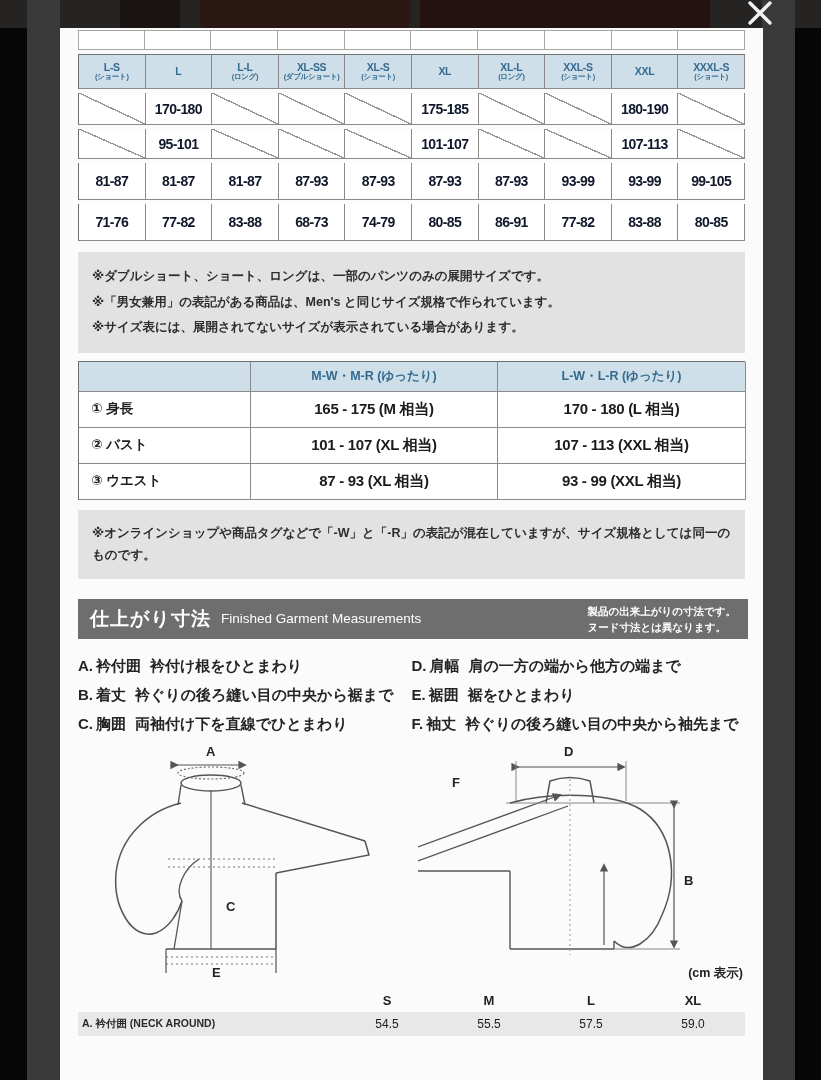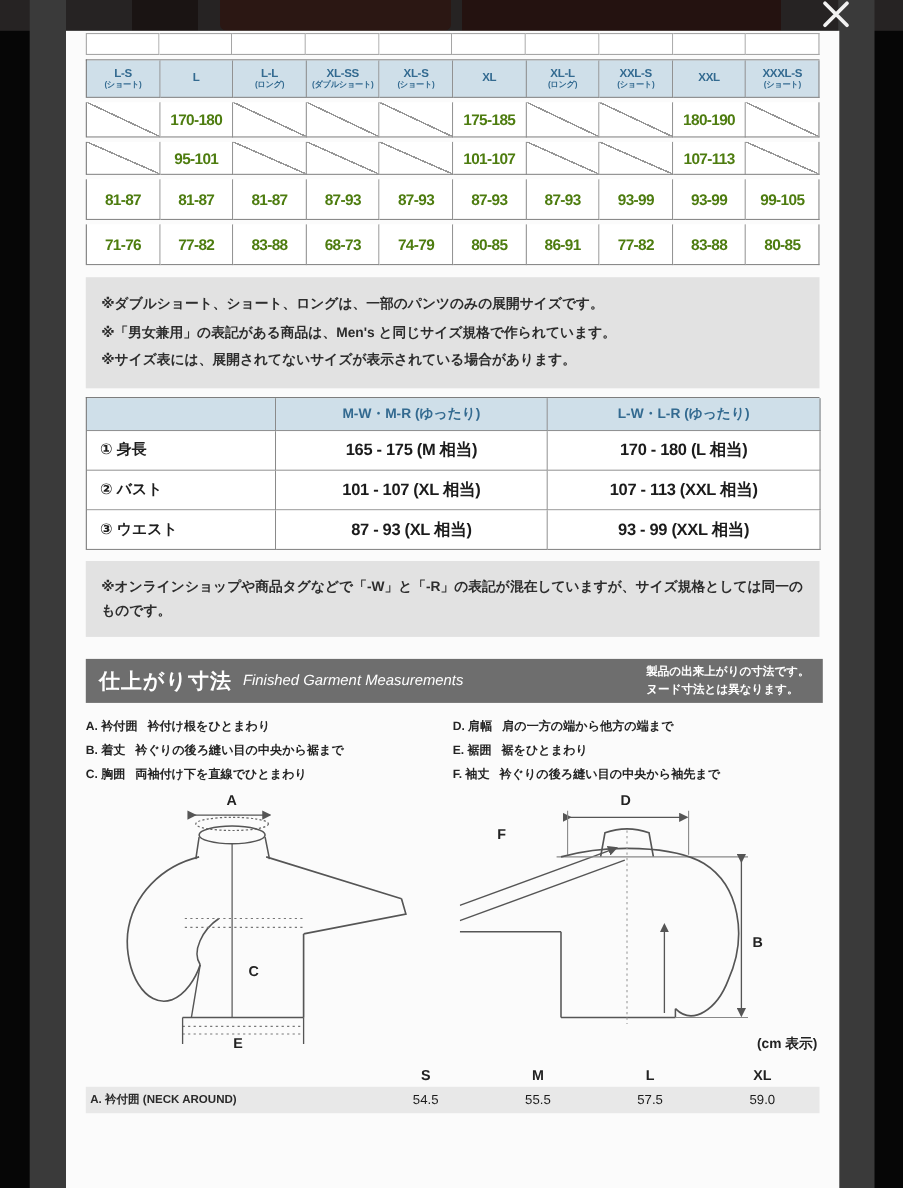--- a/index.html
+++ b/index.html
@@ -22,21 +22,21 @@
   .grid10 { display:grid; grid-template-columns:repeat(10,1fr); width:667px; }
   .pr { margin-top:2px; }
   .pr .c { height:20px; background:#fff; border:1px solid #a6a6a6; border-left:none; }
   .pr .c:first-child { border-left:1px solid #a6a6a6; }
   .st { margin-top:4px; border-left:1.5px solid #6f6f6f; border-top:1.5px solid #6f6f6f; }
   .st .c { border-right:1px solid #8a8a8a; border-bottom:1px solid #8a8a8a; background:#fff;
     display:flex; align-items:center; justify-content:center; }
   .st .h { background:#cfdfe9; color:#336a90; flex-direction:column; font-weight:bold;
     font-size:10.5px; height:34px; line-height:1.15; text-align:center; letter-spacing:-0.3px; }
   .st .h .sub { font-size:7.5px; }
-  .v { font-weight:bold; font-size:14px; color:#4d7c0f; letter-spacing:-0.6px; white-space:nowrap; }
+  .v { font-weight:bold; font-size:14px; color:#0f172a; letter-spacing:-0.6px; white-space:nowrap; }
   .r1 .c { height:32px; } .r2 .c { height:30px; } .r3 .c { height:37px; } .r4 .c { height:37px; }
   .diag { background:linear-gradient(to top right,#fff calc(50% - 0.7px),#979797 calc(50% - 0.7px),#979797 calc(50% + 0.7px),#fff calc(50% + 0.7px)) !important; }
 
   
   .notebox { margin-top:11px; width:667px; background:#e2e2e2; padding:12px 14px;
     font-weight:bold; font-size:12.5px; color:#2d2d2d; line-height:2.05; }
 
   
   .wr-title-row { margin-top:20px; display:flex; align-items:baseline; }
   .wr-title { font-size:21px; font-weight:bold; color:#1e1e1e; letter-spacing:1px; }
@@ -47,25 +47,25 @@
     display:flex; align-items:center; justify-content:center; }
   .wrt .h { background:#cfdfe9; color:#336a90; font-weight:bold; font-size:12.5px; height:30px; }
   .wrt .lab { justify-content:flex-start; padding-left:12px; font-weight:bold; font-size:13.5px; color:#1e1e1e; }
   .wrt .val { font-weight:bold; font-size:15px; color:#1b1b1b; letter-spacing:-0.3px; }
   .wrt .row-c { height:36px; }
 
   
   .fin-bar { margin-top:20px; width:670px; height:40px; background:#6e6e6e; color:#fff;
     display:flex; align-items:center; padding:0 12px; }
   .fin-jp { font-size:19px; font-weight:bold; letter-spacing:1px;text-align:right; }
-  .fin-en { font-size:13.5px; margin-left:10px;font-style:italic; }
+  .fin-en { font-size:13.5px; margin-left:10px; }
   .fin-note { margin-left:auto; font-size:10.5px; font-weight:bold; line-height:1.55; text-align:left; }
   .legend { margin-top:12px; display:flex; width:667px; }
   .legend .col { width:50%; }
-  .legend .item { font-size:11px; font-weight:bold; color:#242424; line-height:1.95; white-space:nowrap; }
+  .legend .item { font-size:15px; font-weight:bold; color:#242424; line-height:1.95; white-space:nowrap; }
   .legend .term { margin-left:3px; }
   .legend .desc { margin-left:9px; }
 
   .diagrams { display:flex; margin-top:4px; width:667px; }
   .diagrams svg { display:block; }
   .dg-label { font-size:13px; font-weight:bold; fill:#222; font-family:"Liberation Sans",sans-serif; }
   .cm-note { width:667px; text-align:right; font-size:12.5px; font-weight:bold; color:#222; margin-top:-14px; padding-right:2px; }
 
   
   .mt { margin-top:8px; width:667px; }

